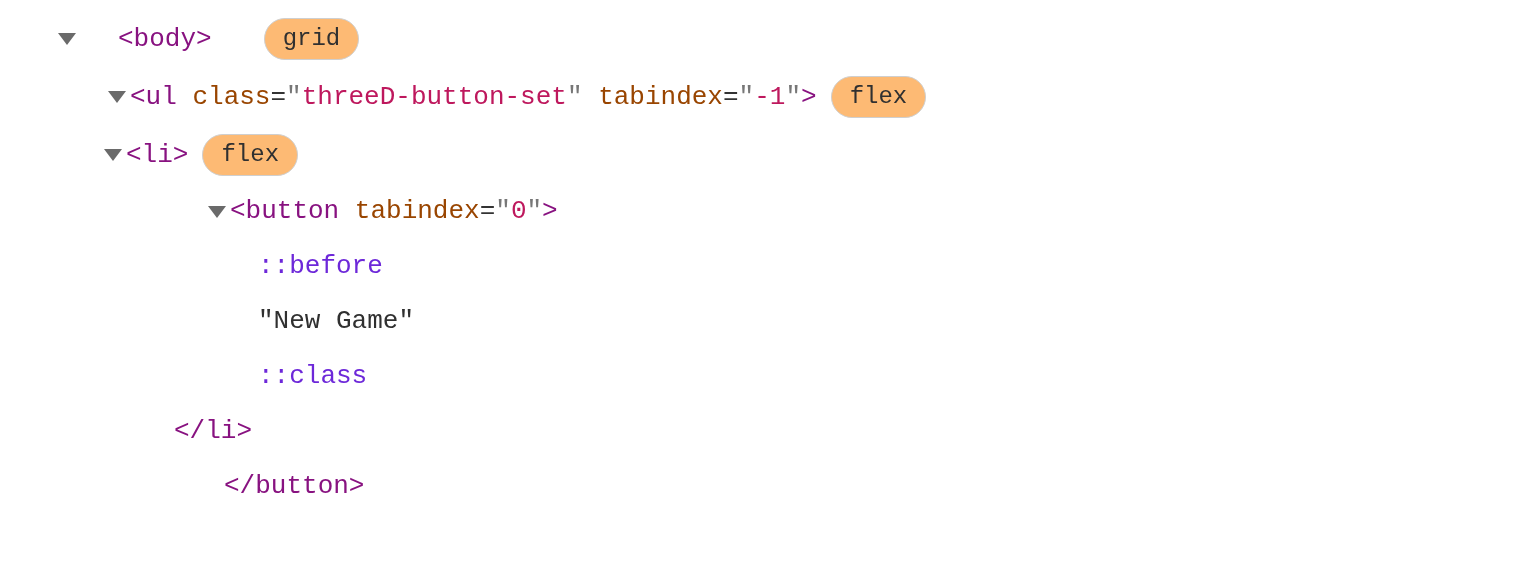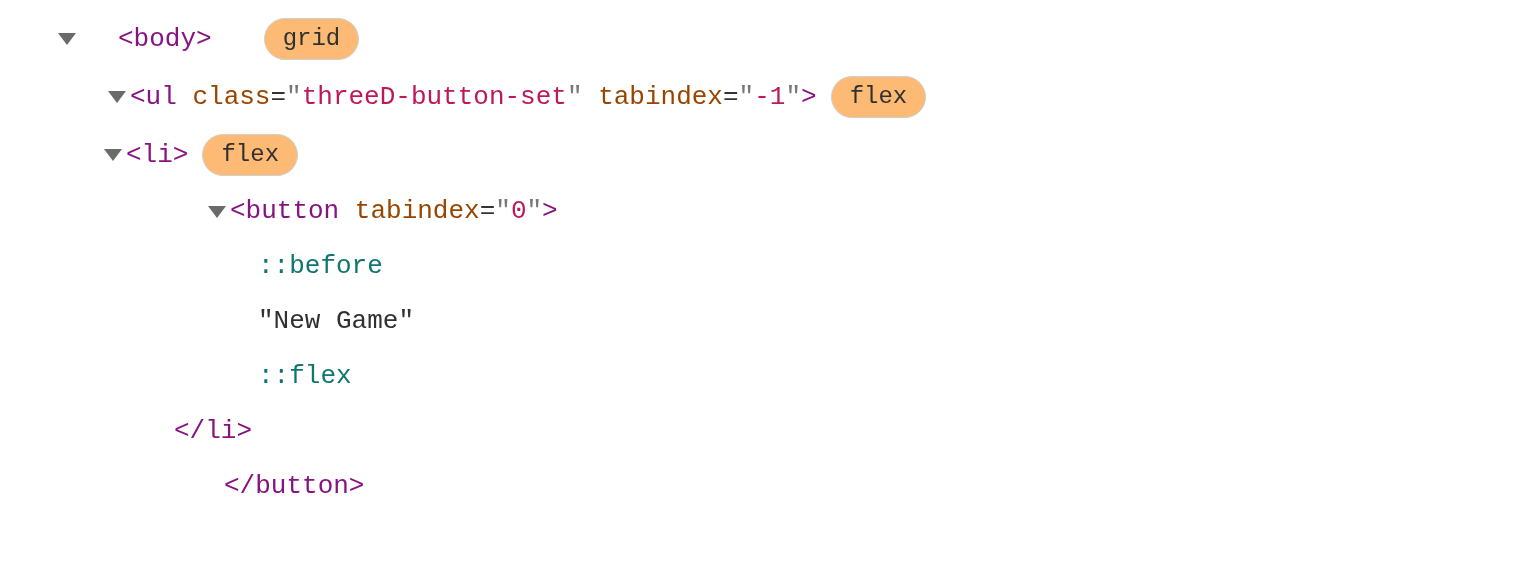--- a/index.html
+++ b/index.html
@@ -50,21 +50,21 @@
     .attr-eq {
       color: #333333;
     }
     .attr-value {
       color: #be185d;
     }
     .quote {
       color: #777777;
     }
     .pseudo {
-      color: #0f766e;
+      color: #6d28d9;
     }
     .text-node {
       color: #303030;
     }
     .badge {
       display: inline-flex;
       align-items: center;
       justify-content: center;
       background: #fdba74;
       border: 1.7px solid #cfcfcf;
@@ -117,21 +117,21 @@
 
   <div class="tree-row indent-4">
     <span class="mono pseudo">::before</span>
   </div>
 
   <div class="tree-row indent-4">
     <span class="mono text-node">"New Game"</span>
   </div>
 
   <div class="tree-row indent-4">
-    <span class="mono pseudo">::flex</span>
+    <span class="mono pseudo">::class</span>
   </div>
 
   <div class="tree-row indent-2c">
     <span class="mono"><span class="bracket">&lt;/</span><span class="tag-name">li</span><span class="bracket">&gt;</span></span>
   </div>
 
   <div class="tree-row indent-3c">
     <span class="mono"><span class="bracket">&lt;/</span><span class="tag-name">button</span><span class="bracket">&gt;</span></span>
   </div>
 

